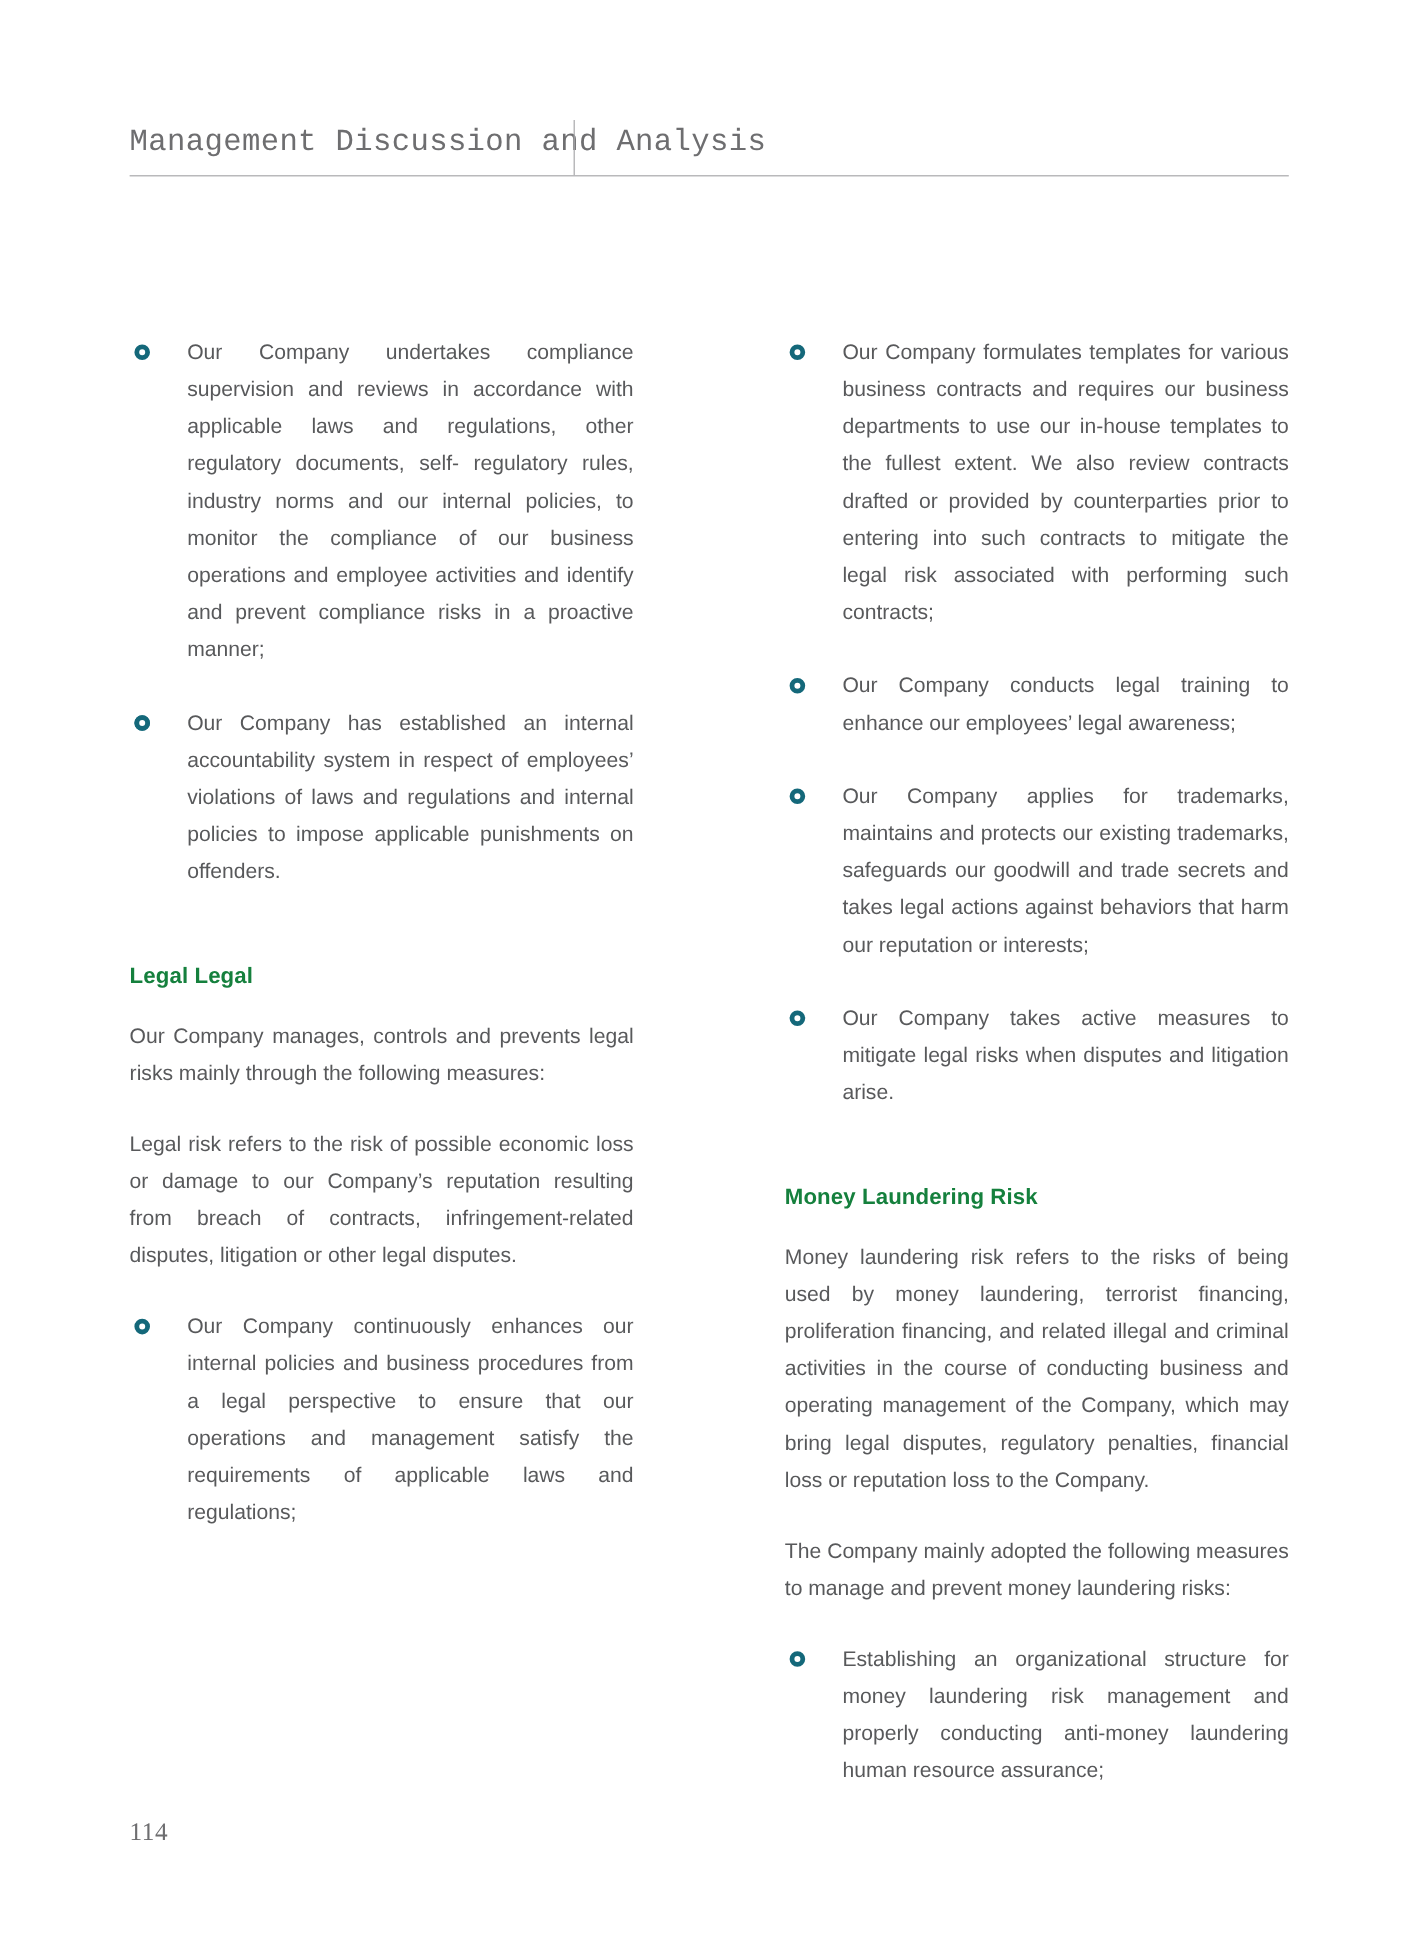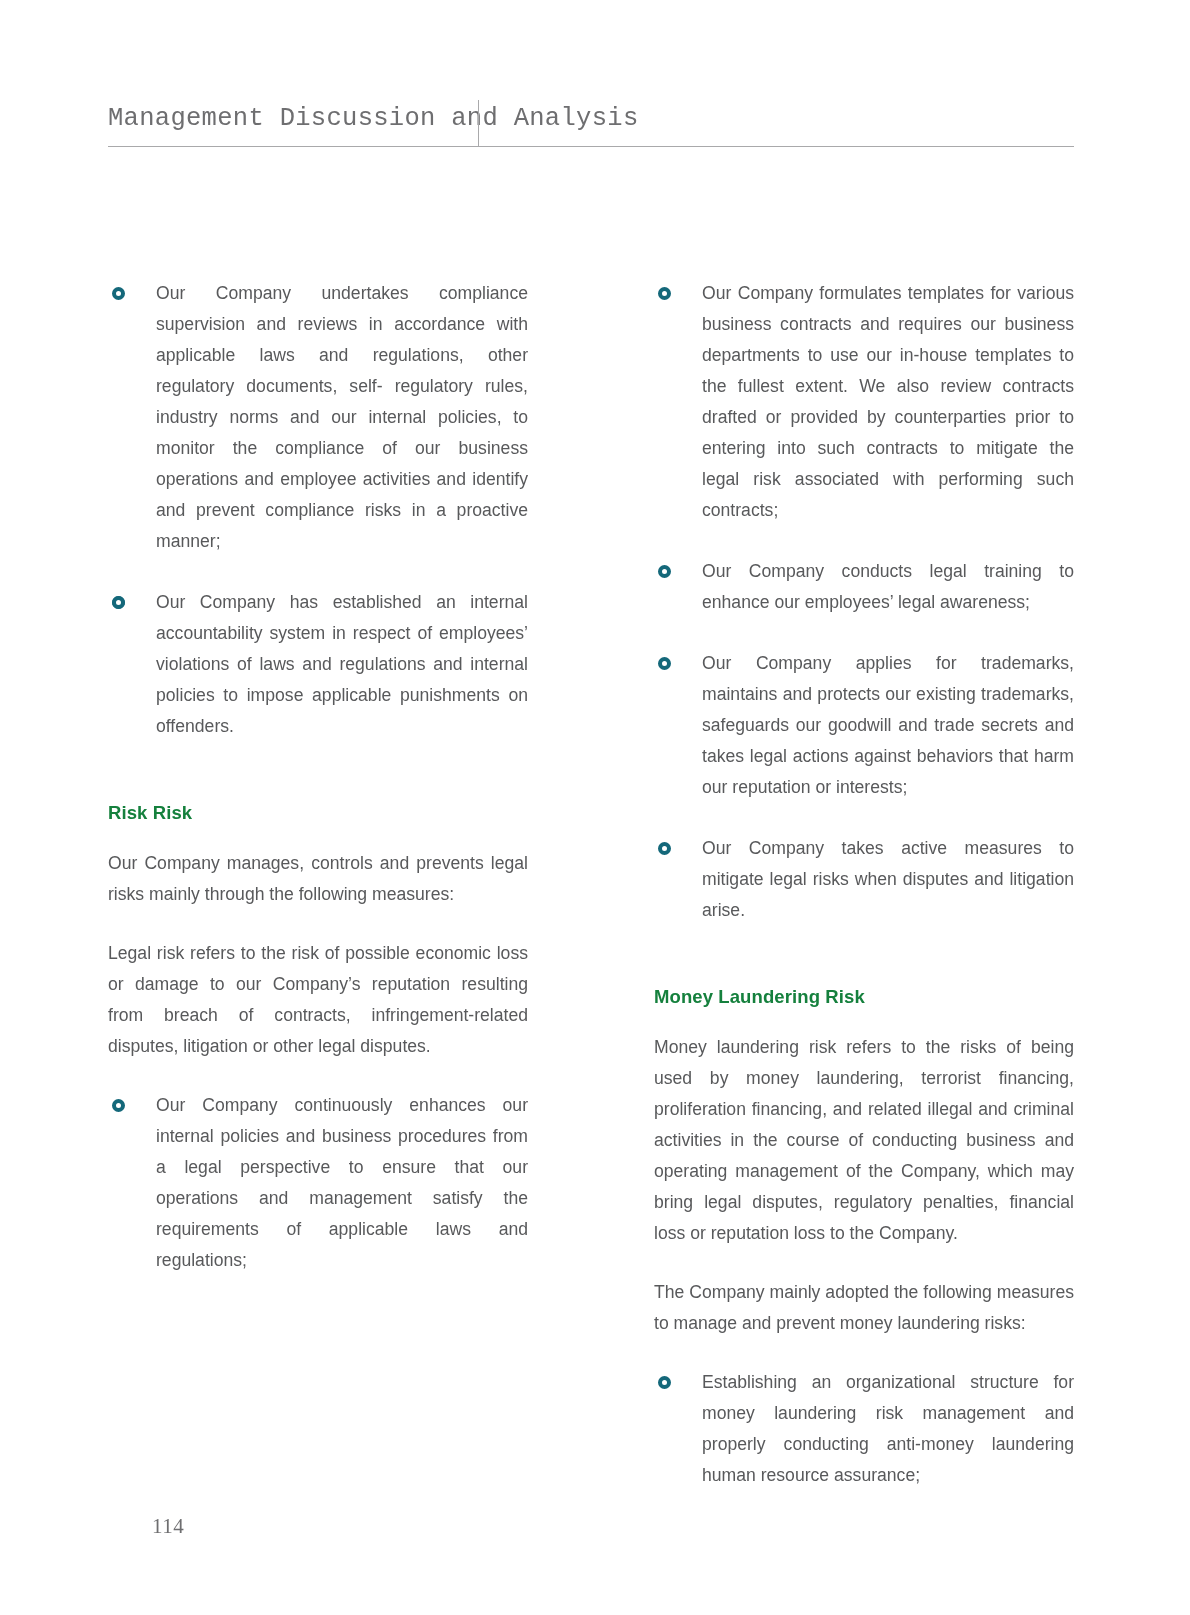--- a/index.html
+++ b/index.html
@@ -115,21 +115,20 @@
 
   
   .page-number {
     position: absolute;
     left: 108px;
     top: 1514px;
     font-family: "Liberation Serif", serif;
     font-size: 21px;
     color: #6e6e70;
     letter-spacing: 0.5px;
-    margin-left: 44px;
   }
 </style>
 </head>
 <body>
 
 <div class="page">
 
   <div class="header">
     <div class="header-title">Management Discussion and Analysis</div>
     <div class="header-vrule"></div>
@@ -149,21 +148,21 @@
         <span class="bullet-marker"></span>
       </div>
 
       <div class="bullet-item">
         <span class="bullet-marker"></span>
         <p class="bullet-text">Our Company has established an internal accountability system in respect of employees’ violations of laws and regulations and internal policies to impose applicable punishments on offenders.</p>
       </div>
 
       <div class="spacer-lg"></div>
 
-      <h2 class="section-heading">Risk Risk</h2>
+      <h2 class="section-heading">Legal Legal</h2>
 
       <p class="para">Our Company manages, controls and prevents legal risks mainly through the following measures:</p>
 
       <p class="para">Legal risk refers to the risk of possible economic loss or damage to our Company’s reputation resulting from breach of contracts, infringement-related disputes, litigation or other legal disputes.</p>
 
       <div class="bullet-item">
         <span class="bullet-marker"></span>
         <p class="bullet-text">Our Company continuously enhances our internal policies and business procedures from a legal perspective to ensure that our operations and management satisfy the requirements of applicable laws and regulations;</p>
       </div>
 

